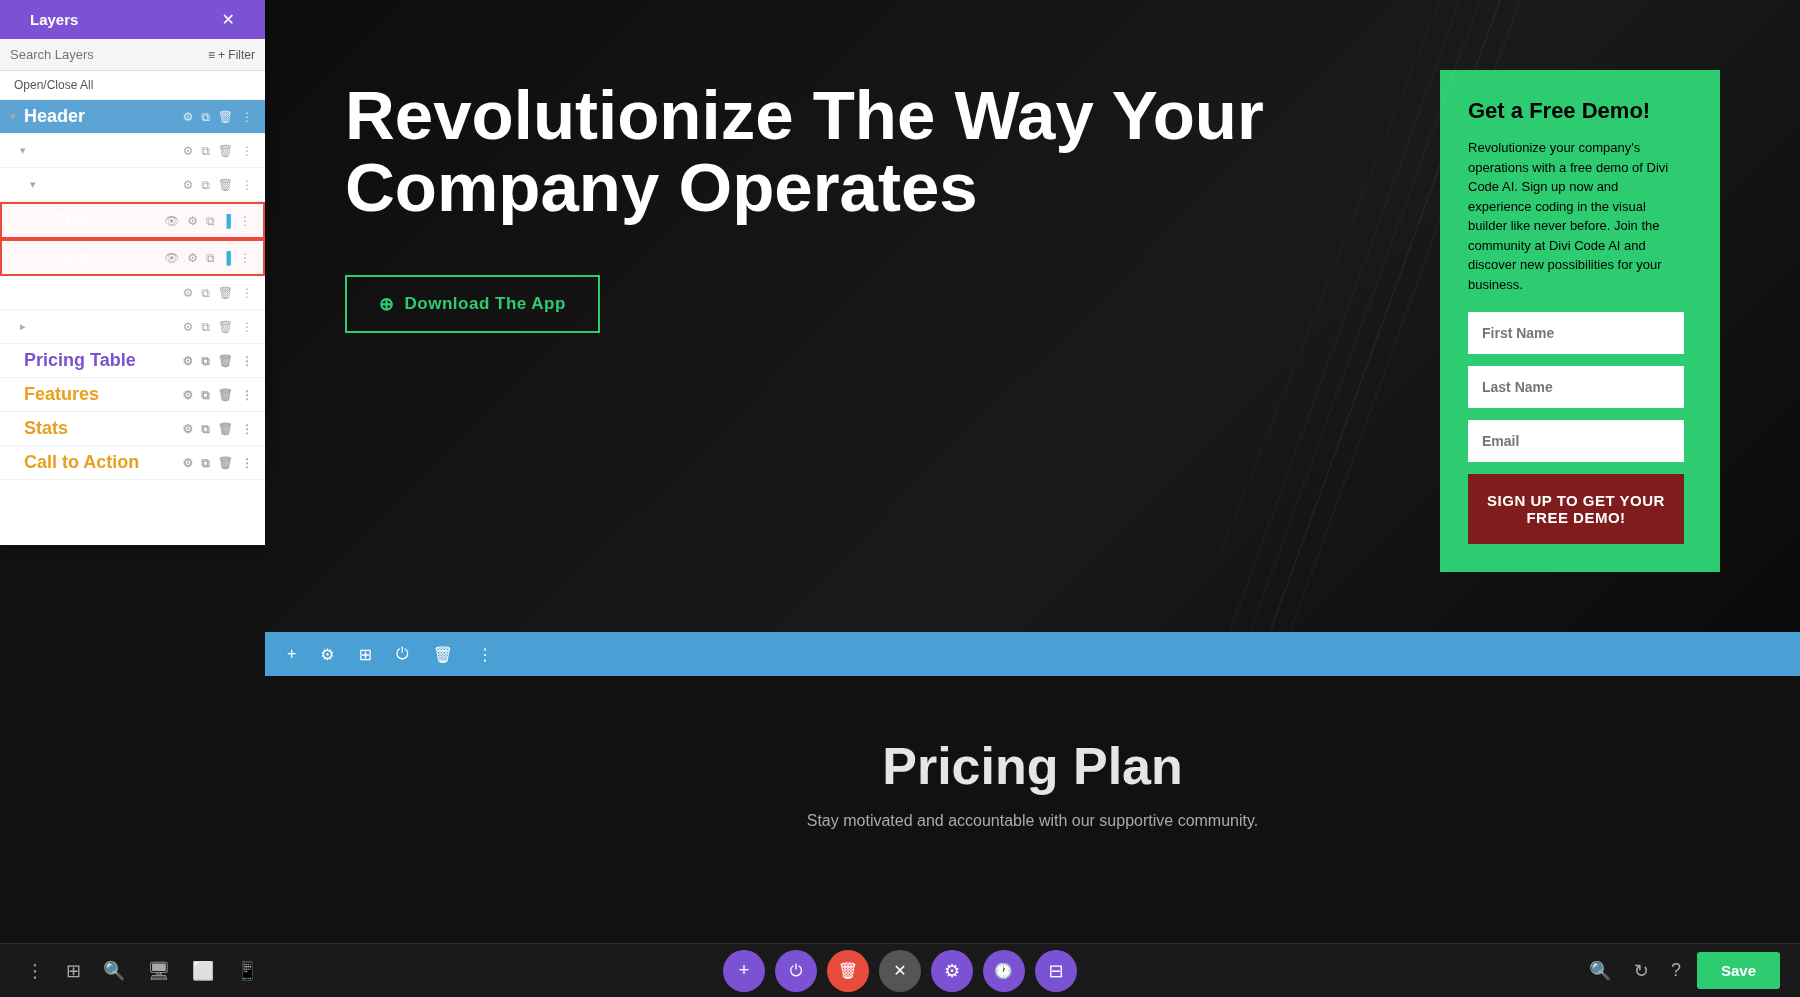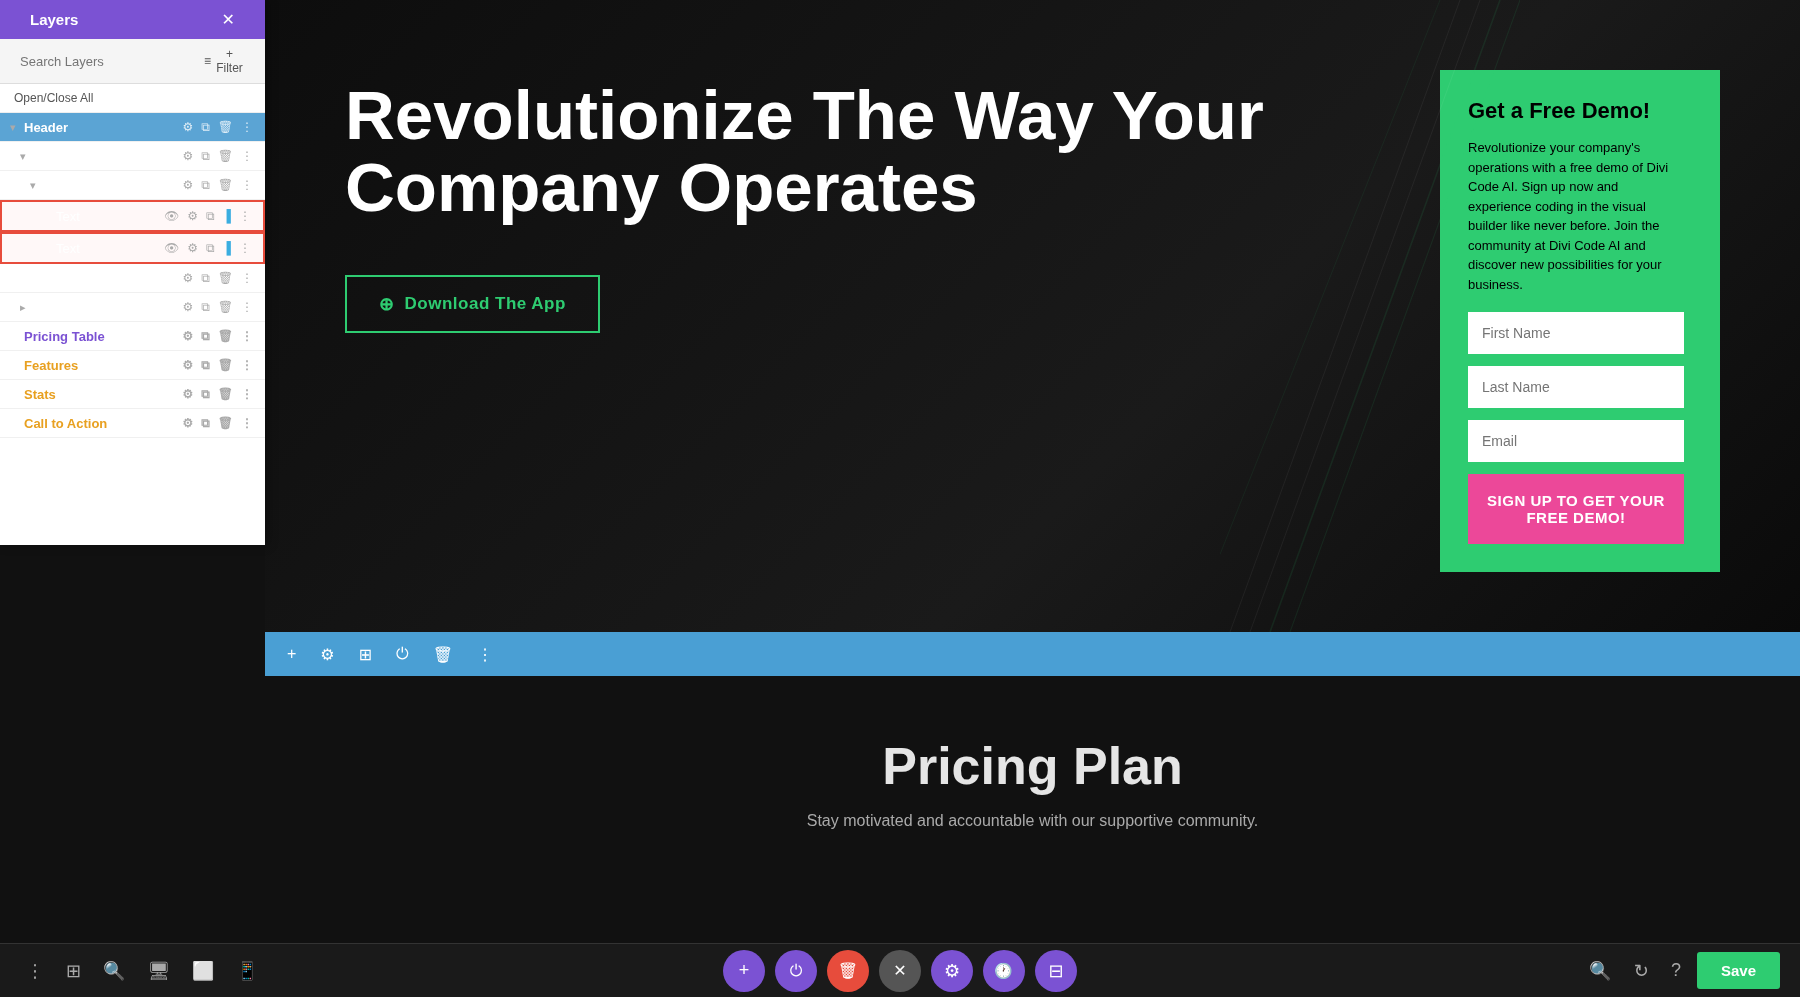--- a/index.html
+++ b/index.html
@@ -30,21 +30,21 @@
     .layers-header .close-btn {
       cursor: pointer;
       font-size: 16px;
       background: none;
       border: none;
       color: #fff;
     }
     .layers-search-row {
       display: flex;
       align-items: center;
-      padding: 8px 20px;
+      padding: 8px 10px;
       background: #f5f5f5;
       border-bottom: 1px solid #ddd;
       gap: 8px;
     }
     .layers-search-input {
       flex: 1;
       border: none;
       background: transparent;
       font-size: 13px;
       color: #888;
@@ -78,21 +78,21 @@
       position: relative;
     }
     .layer-item .arrow {
       width: 14px;
       font-size: 11px;
       color: #aaa;
       flex-shrink: 0;
     }
     .layer-item .label {
       flex: 1;
-      font-size: 13px;
+      font-size: 18px;
     }
     .layer-item .actions {
       display: flex;
       align-items: center;
       gap: 4px;
       color: #aaa;
       font-size: 12px;
     }
     .layer-item .actions span {
       cursor: pointer;
@@ -186,24 +186,25 @@
     }
     .demo-input {
       width: 100%;
       padding: 13px 14px;
       margin-bottom: 12px;
       border: none;
       font-size: 14px;
       color: #666;
       background: #fff;
       outline: none;
+      font-weight: bold;
     }
     .demo-submit-btn {
       width: 100%;
-      background: #ec4899;
+      background: #7f1d1d;
       color: #fff;
       border: none;
       padding: 18px 14px;
       font-size: 15px;
       font-weight: 800;
       cursor: pointer;
       letter-spacing: 0.5px;
       text-align: center;
     }
 

